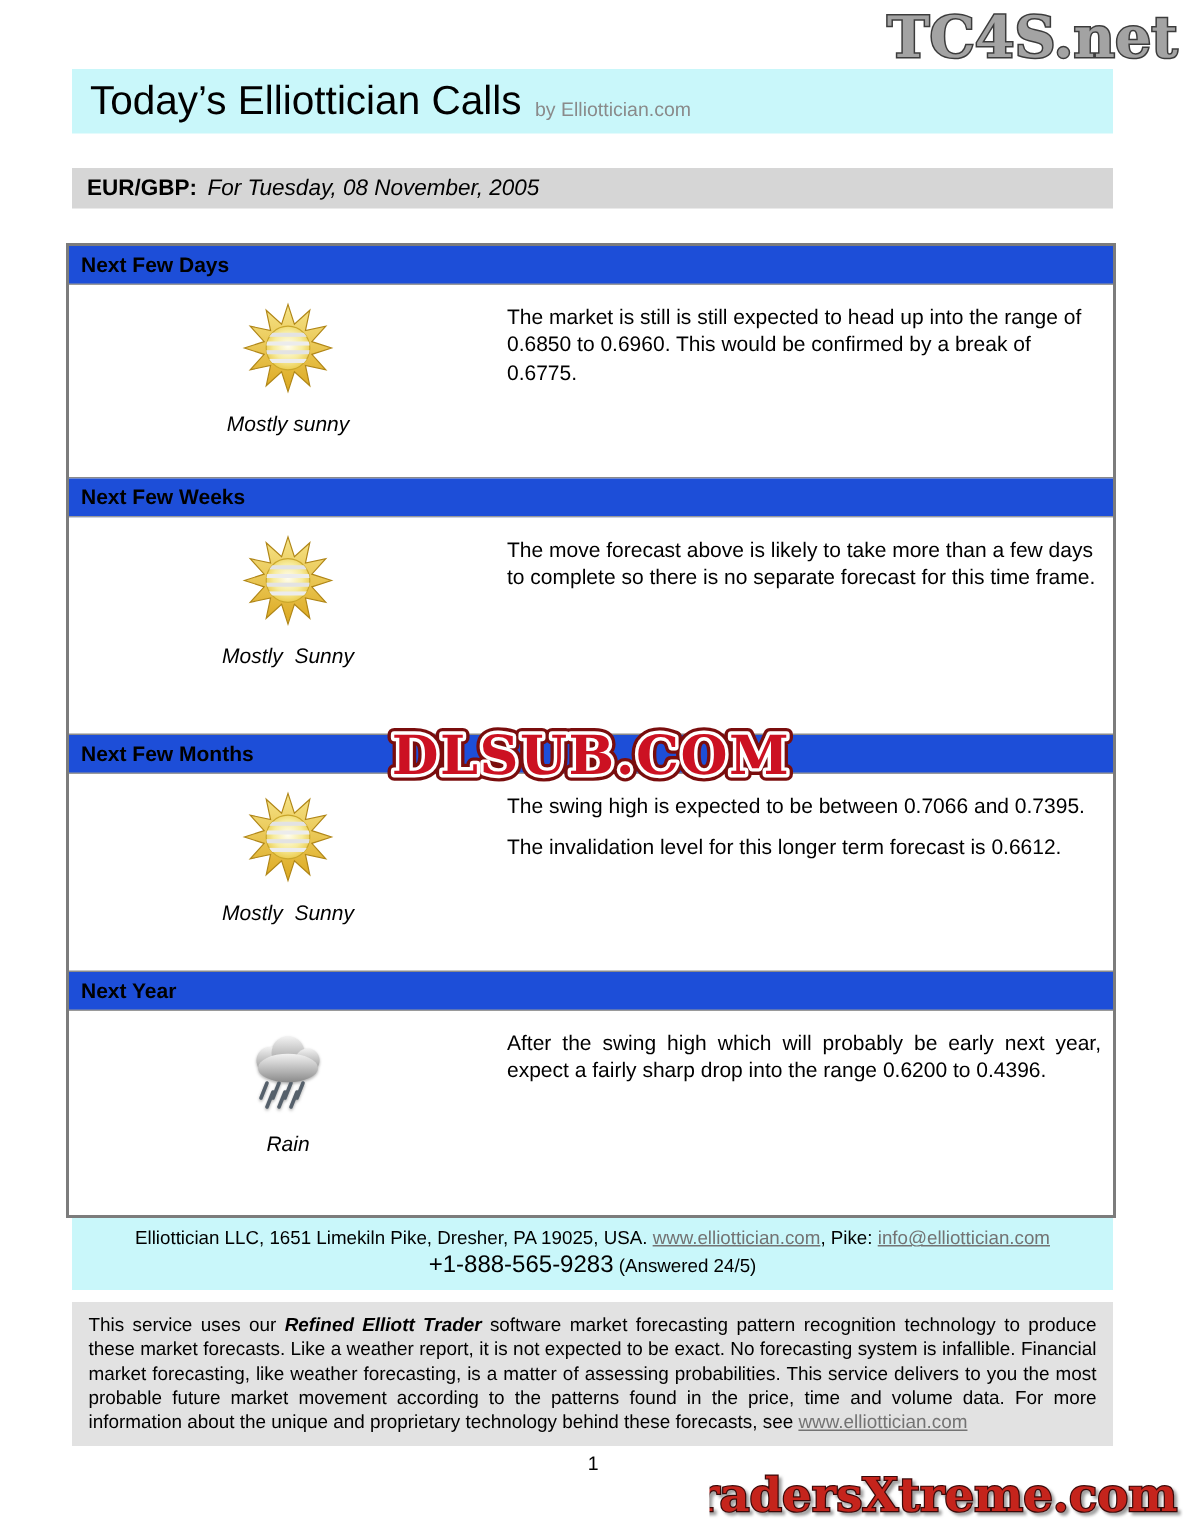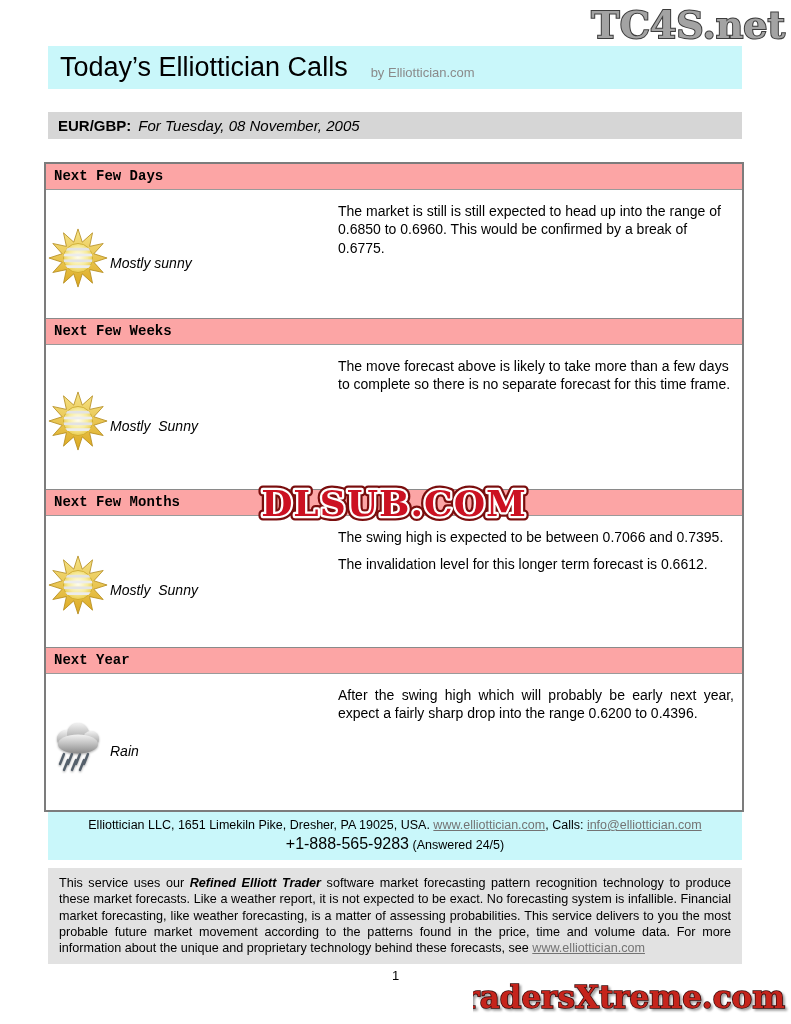--- a/index.html
+++ b/index.html
@@ -12,51 +12,51 @@
     color:#000;
   }
   .page { position:relative; width:791px; height:1024px; }
 
   
   .tc4s { position:absolute; top:2px; right:4px; }
 
   
   .title-bar {
     position:absolute; left:48px; top:46px; width:694px; height:43px;
-    background:#c9f7fa; display:flex; align-items:center; padding-left:12px;gap:14px;
+    background:#c9f7fa; display:flex; align-items:center; padding-left:12px;
   }
   .title-bar .main-title { font-size:27px; font-weight:400; color:#000; }
   .title-bar .byline { font-size:13px; color:#8a8a8a; margin-left:9px; position:relative; top:5px; }
 
   
   .instrument-bar {
     position:absolute; left:48px; top:112px; width:694px; height:27px;
     background:#d6d6d6; display:flex; align-items:center; padding-left:10px; font-size:15px;
   }
   .instrument-bar .symbol { font-weight:bold; }
   .instrument-bar .date { font-style:italic; margin-left:7px; }
 
   
   .main-table {
     position:absolute; left:44px; top:162px; width:700px;
     border:2px solid #7c7c7c; background:#fff;
   }
   .forecast-section { position:relative; }
   .forecast-section + .forecast-section { border-top:1px solid #8a8a8a; }
   .section-header {
-    background:#fca5a5; border-bottom:1px solid #9a9a9a;
-    font-weight:bold; font-size:14px; padding:4px 8px; height:26px;font-family:Liberation Mono, monospace;
+    background:#1d4ed8; border-bottom:1px solid #9a9a9a;
+    font-weight:bold; font-size:14px; padding:4px 8px; height:26px;
   }
   .section-body { display:flex; background:#fff; }
   .s0 .section-body { height:128px; }
   .s1 .section-body { height:144px; }
   .s2 .section-body { height:131px; }
   .s3 .section-body { height:136px; }
   .icon-cell {
-    width:292px; flex:0 0 292px; display:flex; flex-direction:row;
+    width:292px; flex:0 0 292px; display:flex; flex-direction:column;
     align-items:center; padding-top:11px;
   }
   .caption { font-style:italic; font-size:14px; margin-top:6px; white-space:pre-wrap; }
   .text-cell { flex:1; padding:12px 8px 6px 0; font-size:14px; line-height:1.32; }
   .text-cell p + p { margin-top:9px; }
   .justified .text-cell { text-align:justify; }
 
   
   .dlsub {
     position:absolute; top:-10px; left:50%; transform:translateX(-50%);
@@ -244,21 +244,21 @@
         <div class="text-cell">
           <p>After the swing high which will probably be early next year, expect a fairly sharp drop into the range 0.6200 to 0.4396.</p>
         </div>
       </div>
     </section>
 
   </div>
 
   <div class="footer-cyan">
     <div class="footer-line1">
-      <span>Elliottician LLC, 1651 Limekiln Pike, Dresher, PA 19025, USA. </span><a class="doc-link">www.elliottician.com</a><span>, Calls: </span><a class="doc-link">info@elliottician.com</a>
+      <span>Elliottician LLC, 1651 Limekiln Pike, Dresher, PA 19025, USA. </span><a class="doc-link">www.elliottician.com</a><span>, Pike: </span><a class="doc-link">info@elliottician.com</a>
     </div>
     <div class="footer-line2">
       <span class="phone">+1-888-565-9283</span><span class="phone-note"> (Answered 24/5)</span>
     </div>
   </div>
 
   <div class="disclaimer">
     <span>This service uses our </span><span class="product">Refined Elliott Trader</span><span> software market forecasting pattern recognition technology to produce these market forecasts. Like a weather report, it is not expected to be exact. No forecasting system is infallible. Financial market forecasting, like weather forecasting, is a matter of assessing probabilities. This service delivers to you the most probable future market movement according to the patterns found in the price, time and volume data. For more information about the unique and proprietary technology behind these forecasts, see </span><a class="doc-link">www.elliottician.com</a>
   </div>
 

